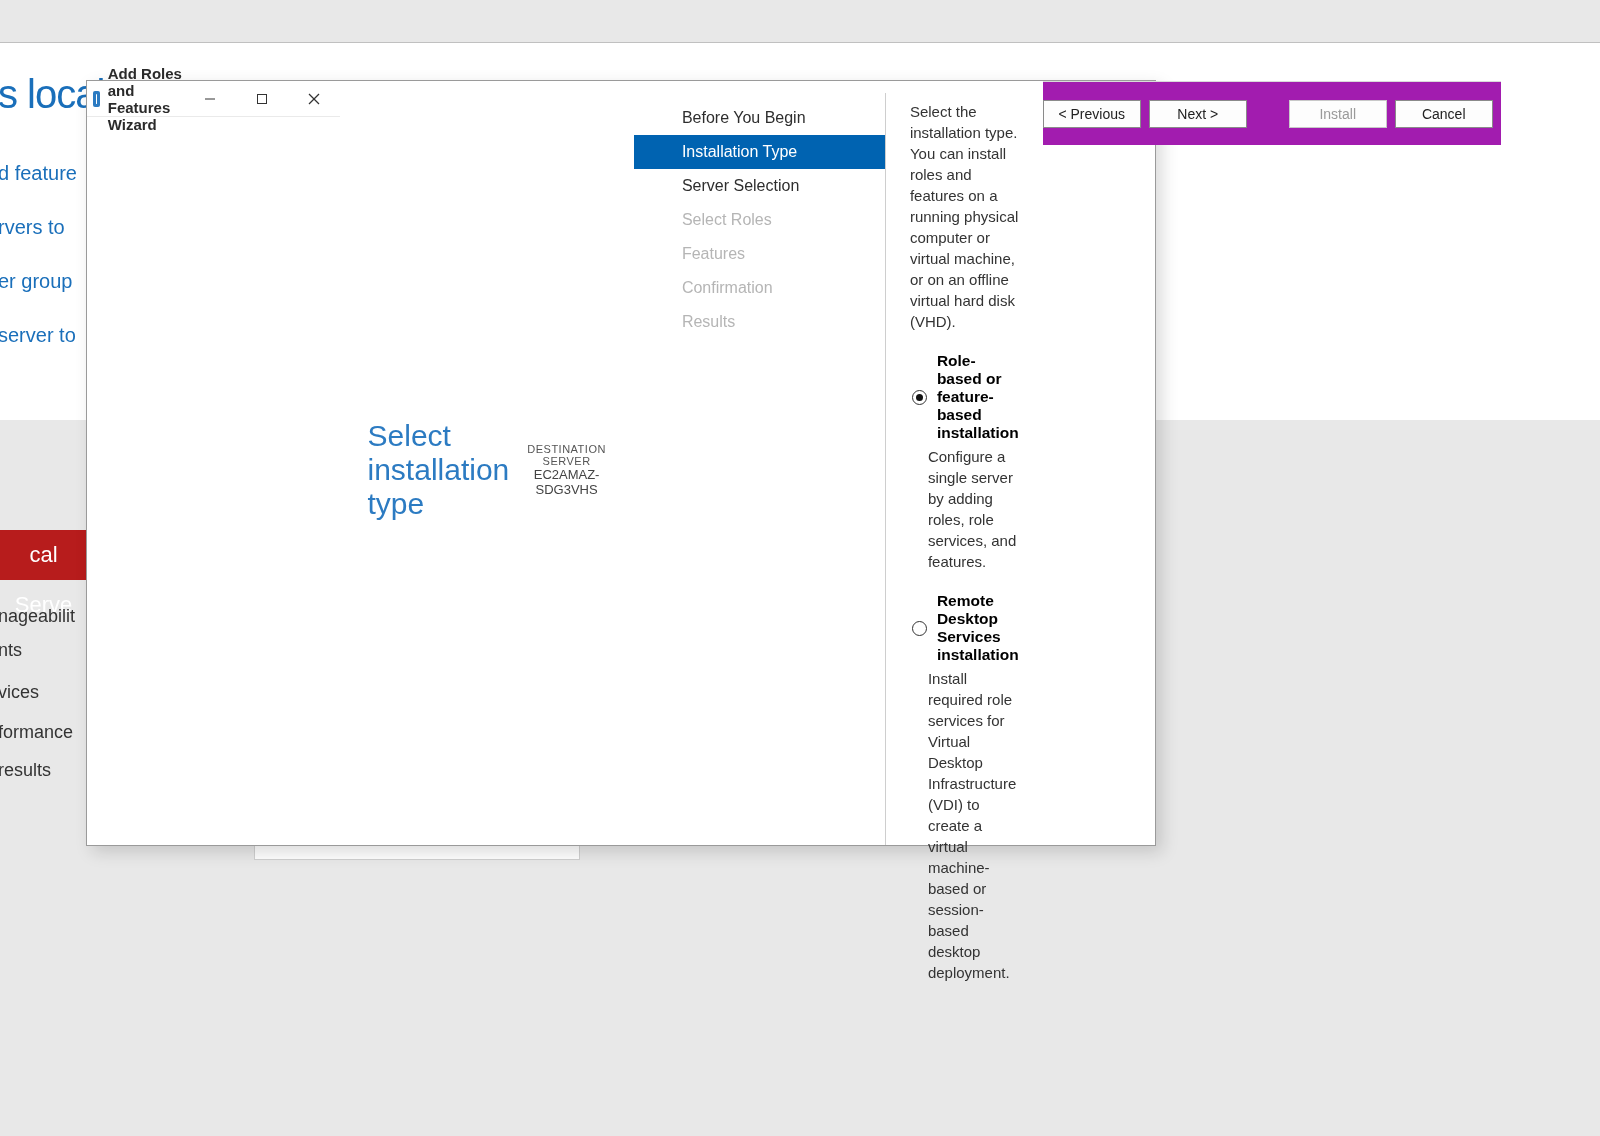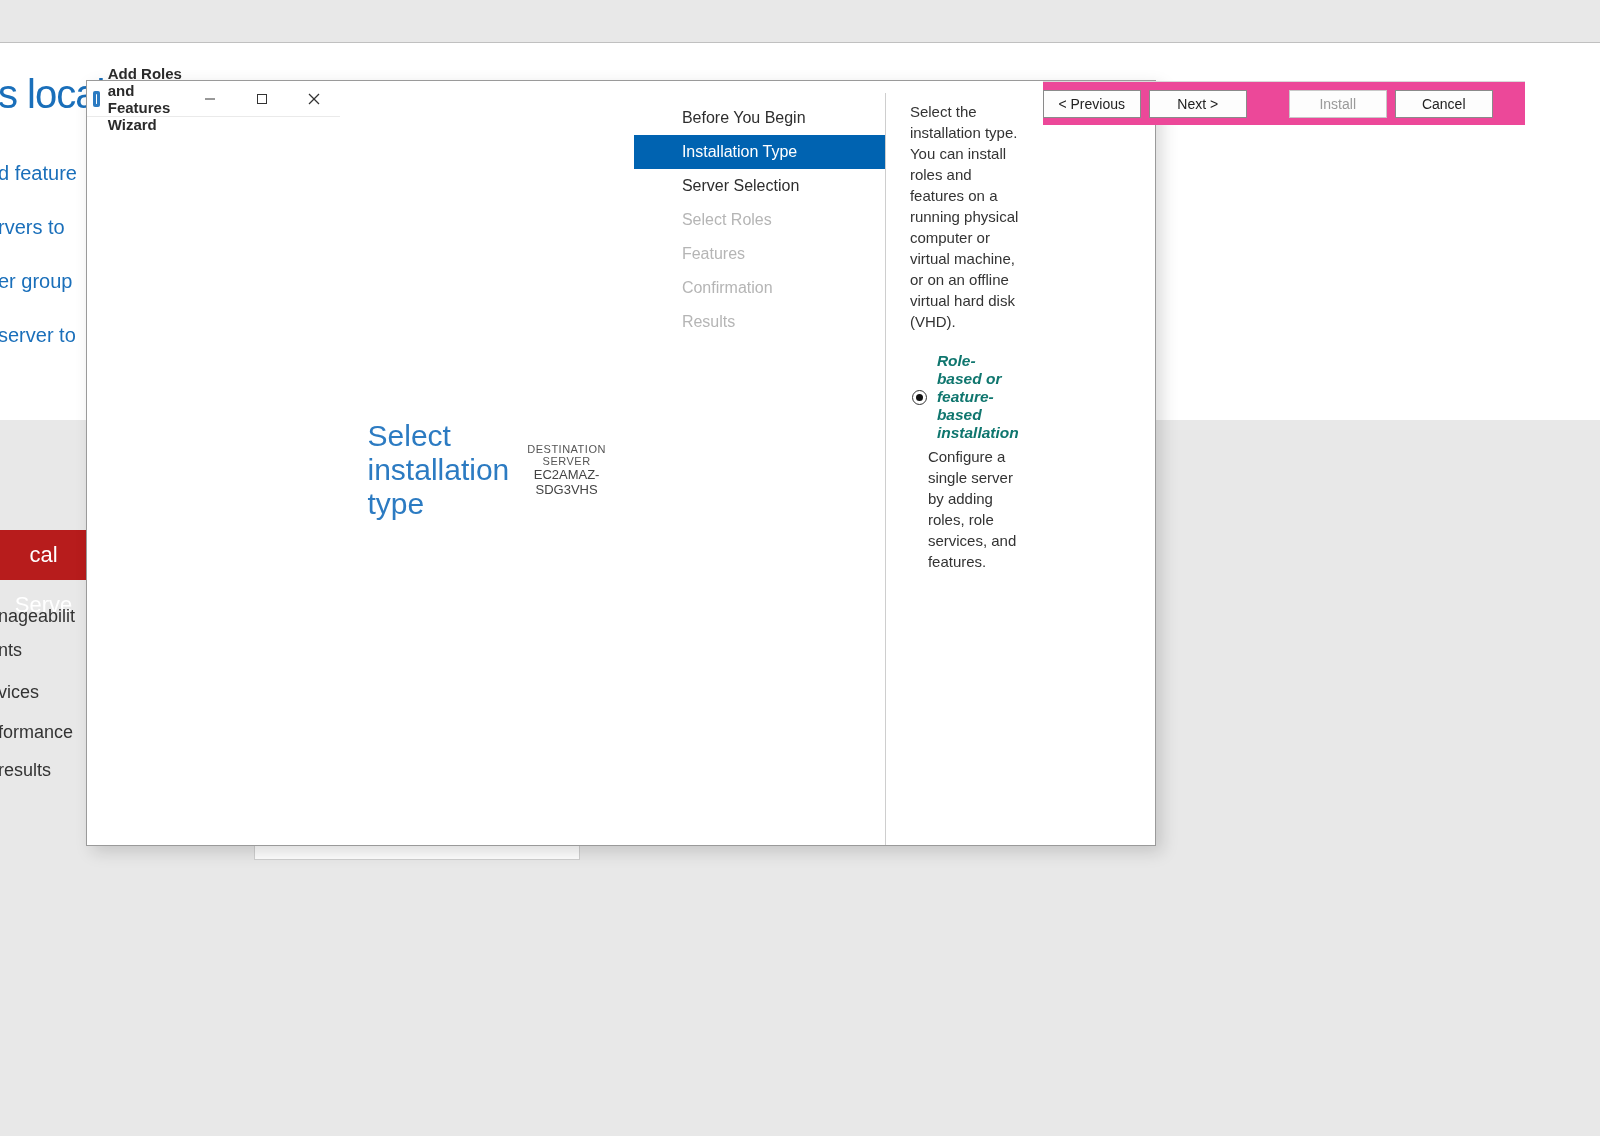--- a/index.html
+++ b/index.html
@@ -202,38 +202,37 @@
     .radio.checked::after {
       content: "";
       position: absolute;
       left: 3px; top: 3px; right: 3px; bottom: 3px;
       border-radius: 50%;
       background: #111;
     }
     .option-title {
       font-weight: 700;
       font-size: 15.5px;
-      color: #0f766e;
-      font-style: italic;
+      color: #000000;
     }
     .option-desc {
       margin-left: 16px;
       margin-top: 4px;
       line-height: 1.4;
       color: #333;
     }
 
     .footer {
-      height: 44px;
-      background: #ec4899;
+      height: 64px;
+      background: #a21caf;
       border-top: 1px solid #dadada;
       display: flex;
       align-items: center;
       justify-content: flex-end;
-      padding-right: 32px;
+      padding-right: 8px;
       gap: 8px;
     }
     .btn {
       min-width: 98px;
       height: 28px;
       background: #fdfdfd;
       border: 1px solid #8a8a8a;
       font-size: 14px;
       color: #222;
       display:flex;
@@ -326,20 +325,27 @@
       <div class="intro">Select the installation type. You can install roles and features on a running physical computer or virtual machine, or on an offline virtual hard disk (VHD).</div>
 
       <div class="option">
         <div class="option-row">
           <div class="radio checked"></div>
           <div class="option-title">Role-based or feature-based installation</div>
         </div>
         <div class="option-desc">Configure a single server by adding roles, role services, and features.</div>
       </div>
 
+      <div class="option">
+        <div class="option-row">
+          <div class="radio"></div>
+          <div class="option-title">Remote Desktop Services installation</div>
+        </div>
+        <div class="option-desc">Install required role services for Virtual Desktop Infrastructure (VDI) to create a virtual machine-based or session-based desktop deployment.</div>
+      </div>
     </div>
 
   </div>
 
   <div class="footer">
     <div class="btn">&lt; Previous</div>
     <div class="btn gap-right">Next &gt;</div>
     <div class="btn disabled">Install</div>
     <div class="btn">Cancel</div>
   </div>

